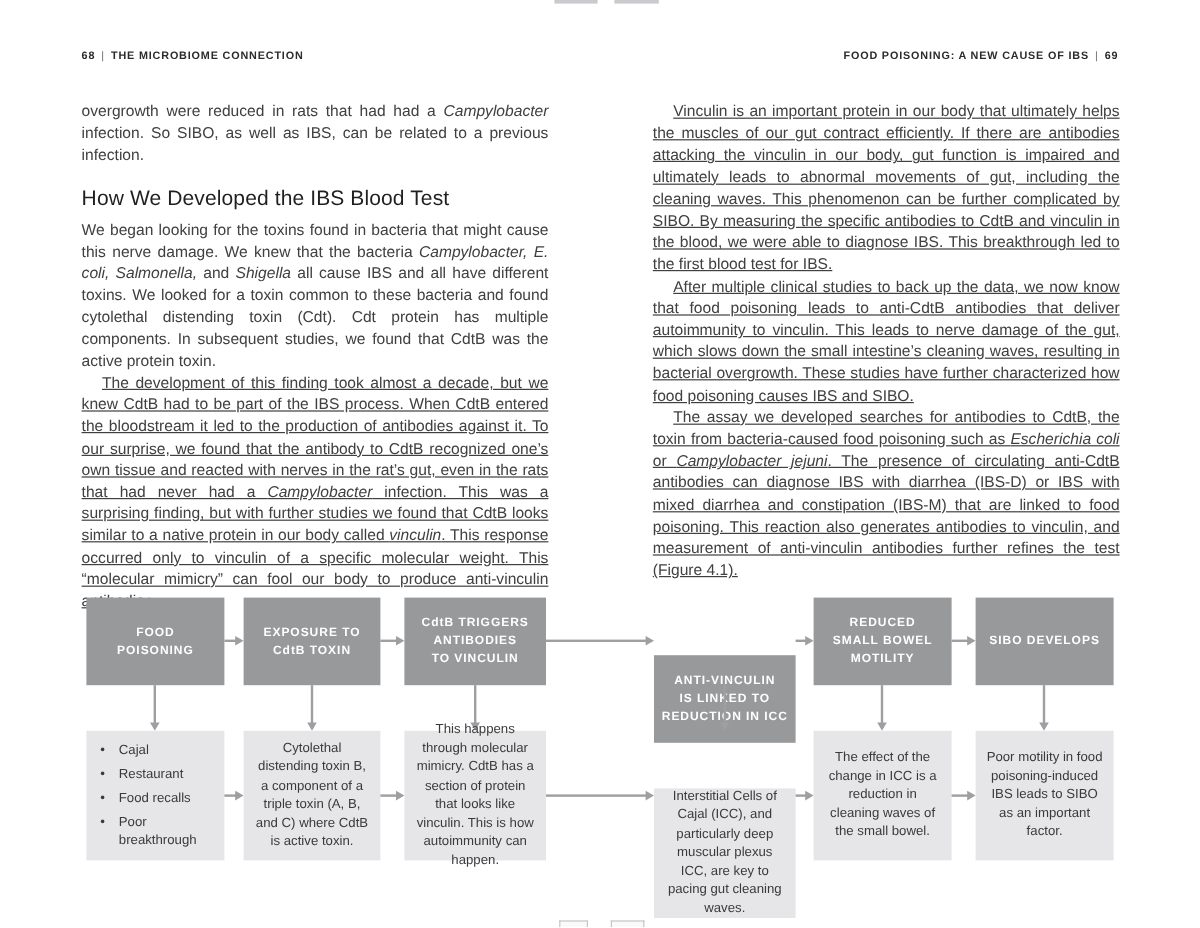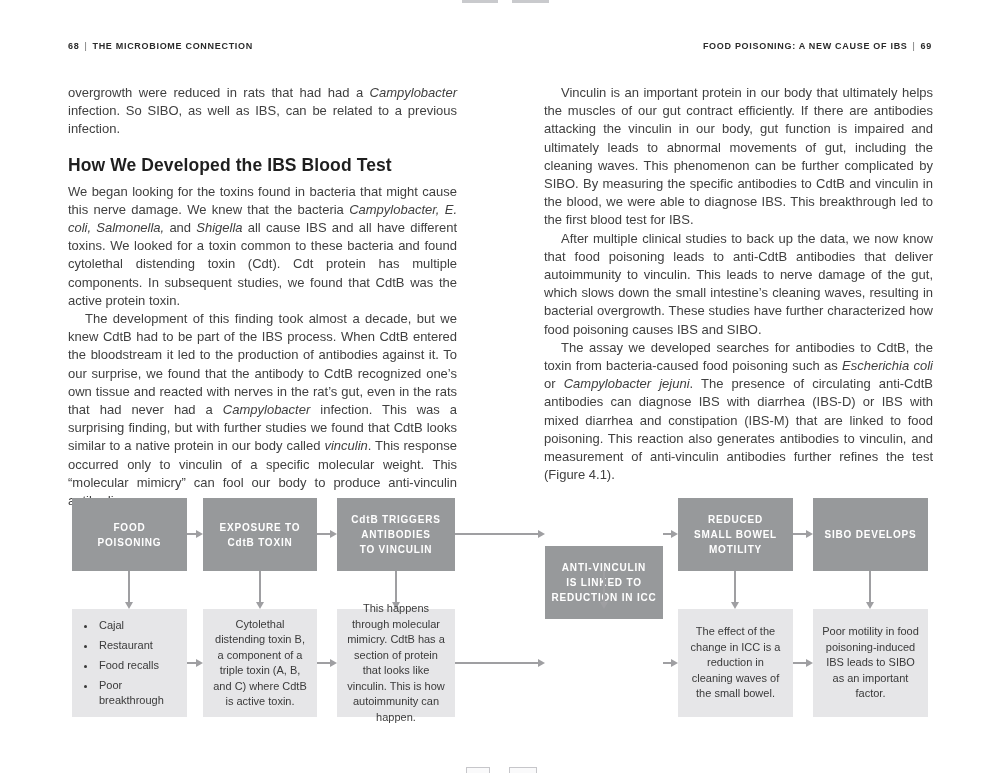--- a/index.html
+++ b/index.html
@@ -31,23 +31,23 @@
   .running-head .sep{padding:0 5px;font-weight:400;color:#6a6a6a;}
   .rh-left{left:68px;}
   .rh-right{right:68px;text-align:right;}
 
   .col{position:absolute;top:84px;width:389px;}
   .col-left{left:68px;}
   .col-right{left:544px;}
   .col p{
     margin:0;font-size:13px;line-height:18.2px;text-align:justify;color:var(--body-text);
   }
-  .col p.indent{text-indent:17px;}
+  .col p.indent{text-indent:17px;text-decoration:underline;}
   .col h2{
-    margin:15px 0 7px 0;font-size:17.5px;line-height:22px;font-weight:bold;
+    margin:15px 0 7px 0;font-size:17.5px;line-height:22px;font-weight:normal;
     color:var(--heading-text);letter-spacing:.1px;
   }
   em{font-style:italic;}
 
   .caption{position:absolute;left:68px;top:468px;font-size:11.5px;color:#333;}
   .caption .cap-label{font-weight:bold;margin-right:8px;color:#1d1d1d;}
 
   .figure{position:absolute;left:0;top:498px;width:928px;height:225px;}
   .fbox{position:absolute;display:flex;align-items:center;justify-content:center;text-align:center;}
   .fbox.dark{
@@ -149,20 +149,21 @@
     <div class="fbox light c1">
       <ul class="bullets">
           <li>Cajal</li>
           <li>Restaurant</li>
           <li>Food recalls</li>
           <li>Poor breakthrough</li>
         </ul>
     </div>
     <div class="fbox light c2">Cytolethal distending toxin B, a component of a triple toxin (A, B, and C) where CdtB is active toxin.</div>
     <div class="fbox light c3">This happens through molecular mimicry. CdtB has a section of protein that looks like vinculin. This is how autoimmunity can happen.</div>
+    <div class="fbox light c4">Interstitial Cells of Cajal (ICC), and particularly deep muscular plexus ICC, are key to pacing gut cleaning waves.</div>
     <div class="fbox light c5">The effect of the change in ICC is a reduction in cleaning waves of the small bowel.</div>
     <div class="fbox light c6">Poor motility in food poisoning-induced IBS leads to SIBO as an important factor.</div>
 
     <div class="hline" style="left:187px;top:164px;width:10px;"></div>
     <div class="harrow" style="left:196px;top:161px;"></div>
     <div class="hline" style="left:317px;top:164px;width:14px;"></div>
     <div class="harrow" style="left:330px;top:161px;"></div>
     <div class="hline" style="left:455px;top:164px;width:84px;"></div>
     <div class="harrow" style="left:538px;top:161px;"></div>
     <div class="hline" style="left:663px;top:164px;width:9px;"></div>

